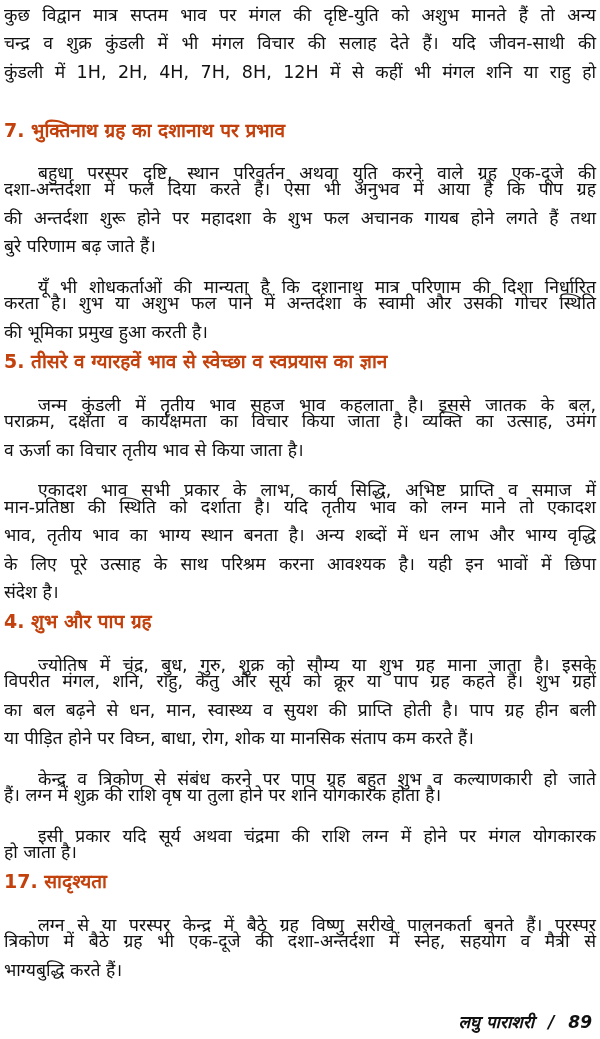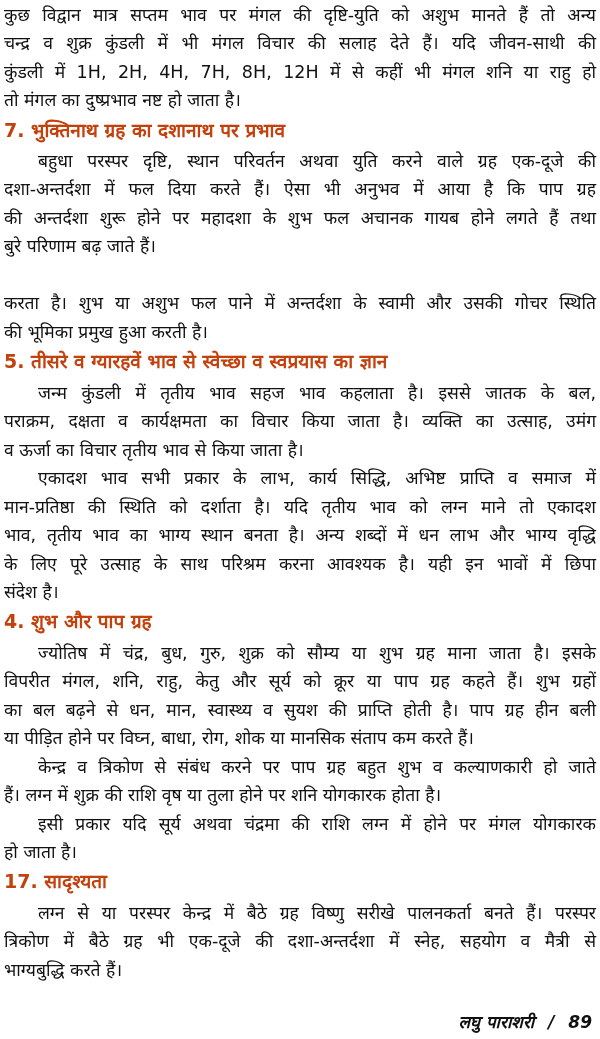--- a/index.html
+++ b/index.html
@@ -2,39 +2,39 @@
 <html><head>
 <meta charset="utf-8">
 <style>
   html, body { margin:0; padding:0; background:#ffffff; }
   body { width:600px; height:1039px; position:relative; overflow:hidden;
          font-family:"DejaVu Sans", "Liberation Sans", sans-serif; color:#111; }
   .page { position:absolute; left:0; top:0; width:600px; height:900px; }
   .line { position:absolute; left:4px; right:4px; font-size:17.5px; line-height:26px;
           white-space:nowrap; text-align:justify; text-align-last:justify; }
   .line.last { text-align-last:left; }
-  .line.indent { left:38px; }
+  .line.indent { left:38px;margin-top:12px; }
   .heading { position:absolute; left:4px; font-size:19px; font-weight:bold; line-height:28px; white-space:nowrap; color:#c2410c; }
   .footer { position:absolute; right:8px; top:1010px; font-size:17px; font-style:italic; font-weight:bold; white-space:nowrap; }
 </style>
 </head>
 <body>
 
 <div class="page">
 
   <div class="line" style="top:2px">कुछ विद्वान मात्र सप्तम भाव पर मंगल की दृष्टि-युति को अशुभ मानते हैं तो अन्य</div>
   <div class="line" style="top:30px">चन्द्र व शुक्र कुंडली में भी मंगल विचार की सलाह देते हैं। यदि जीवन-साथी की</div>
   <div class="line" style="top:59px">कुंडली में 1H, 2H, 4H, 7H, 8H, 12H में से कहीं भी मंगल शनि या राहु हो</div>
-  <div class="line last" style="top:87px">तो मंगल का दुष्प्रभाव नष्ट हो जाता है।</div>
 
   <div class="heading" style="top:116px">7. भुक्तिनाथ ग्रह का दशानाथ पर प्रभाव</div>
   <div class="line indent" style="top:148px">बहुधा परस्पर दृष्टि, स्थान परिवर्तन अथवा युति करने वाले ग्रह एक-दूजे की</div>
   <div class="line" style="top:176px">दशा-अन्तर्दशा में फल दिया करते हैं। ऐसा भी अनुभव में आया है कि पाप ग्रह</div>
   <div class="line" style="top:205px">की अन्तर्दशा शुरू होने पर महादशा के शुभ फल अचानक गायब होने लगते हैं तथा</div>
   <div class="line last" style="top:233px">बुरे परिणाम बढ़ जाते हैं।</div>
+  <div class="line indent" style="top:262px">यूँ भी शोधकर्ताओं की मान्यता है कि दशानाथ मात्र परिणाम की दिशा निर्धारित</div>
   <div class="line" style="top:290px">करता है। शुभ या अशुभ फल पाने में अन्तर्दशा के स्वामी और उसकी गोचर स्थिति</div>
   <div class="line last" style="top:319px">की भूमिका प्रमुख हुआ करती है।</div>
 
   <div class="heading" style="top:347px">5. तीसरे व ग्यारहवें भाव से स्वेच्छा व स्वप्रयास का ज्ञान</div>
   <div class="line indent" style="top:380px">जन्म कुंडली में तृतीय भाव सहज भाव कहलाता है। इससे जातक के बल,</div>
   <div class="line last" style="top:437px">व ऊर्जा का विचार तृतीय भाव से किया जाता है।</div>
   <div class="line" style="top:408px">पराक्रम, दक्षता व कार्यक्षमता का विचार किया जाता है। व्यक्ति का उत्साह, उमंग</div>
   <div class="line indent" style="top:465px">एकादश भाव सभी प्रकार के लाभ, कार्य सिद्धि, अभिष्ट प्राप्ति व समाज में</div>
   <div class="line" style="top:494px">मान-प्रतिष्ठा की स्थिति को दर्शाता है। यदि तृतीय भाव को लग्न माने तो एकादश</div>
   <div class="line" style="top:522px">भाव, तृतीय भाव का भाग्य स्थान बनता है। अन्य शब्दों में धन लाभ और भाग्य वृद्धि</div>

